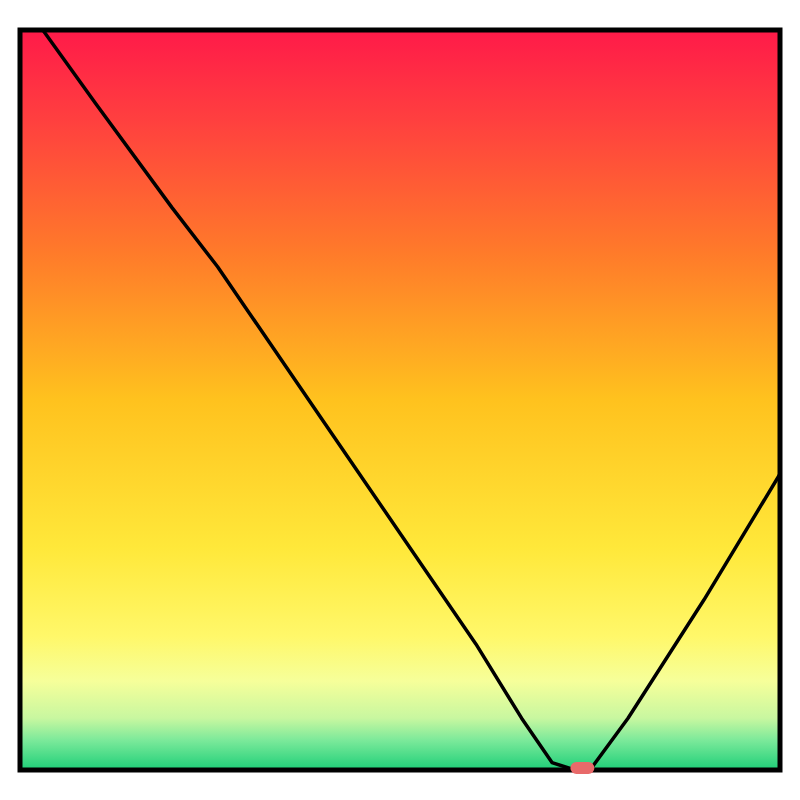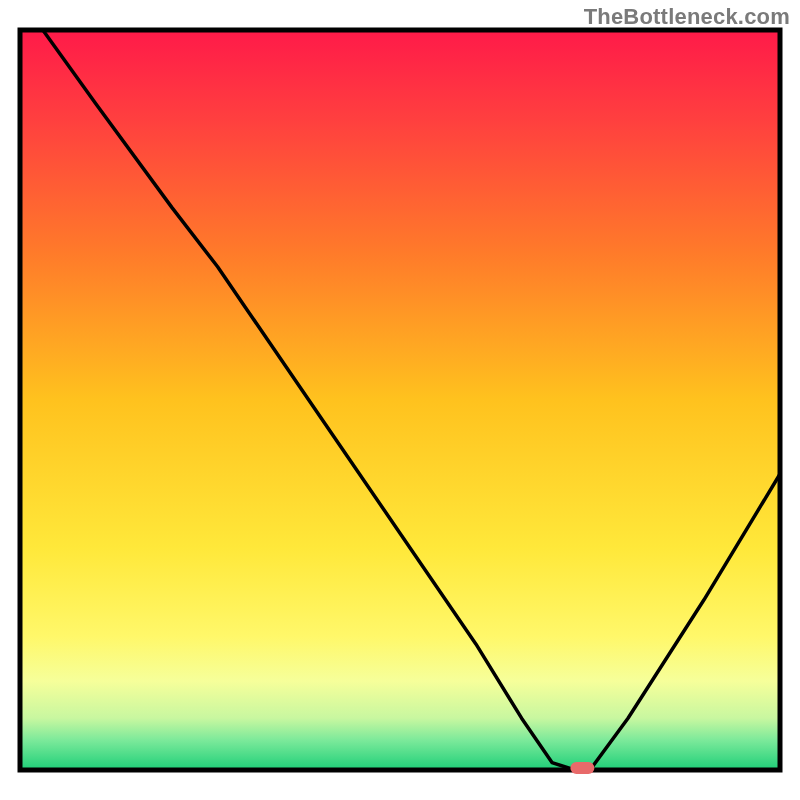--- a/index.html
+++ b/index.html
@@ -30,21 +30,20 @@
     top: 0;
     width: 800px;
     height: 800px;
   }
 </style>
 </head>
 <body>
 
 <div class="container">
 
-  <div class="watermark">TheBottleneck.com</div>
 
   <svg class="chart" viewBox="0 0 800 800">
     <defs>
       <linearGradient id="bg-grad" x1="0" y1="0" x2="0" y2="1">
           <stop offset="0%" stop-color="#ff1a49"></stop>
           <stop offset="12%" stop-color="#ff3f3f"></stop>
           <stop offset="30%" stop-color="#ff7a2a"></stop>
           <stop offset="50%" stop-color="#ffc21e"></stop>
           <stop offset="70%" stop-color="#ffe83a"></stop>
           <stop offset="82%" stop-color="#fff86a"></stop>

